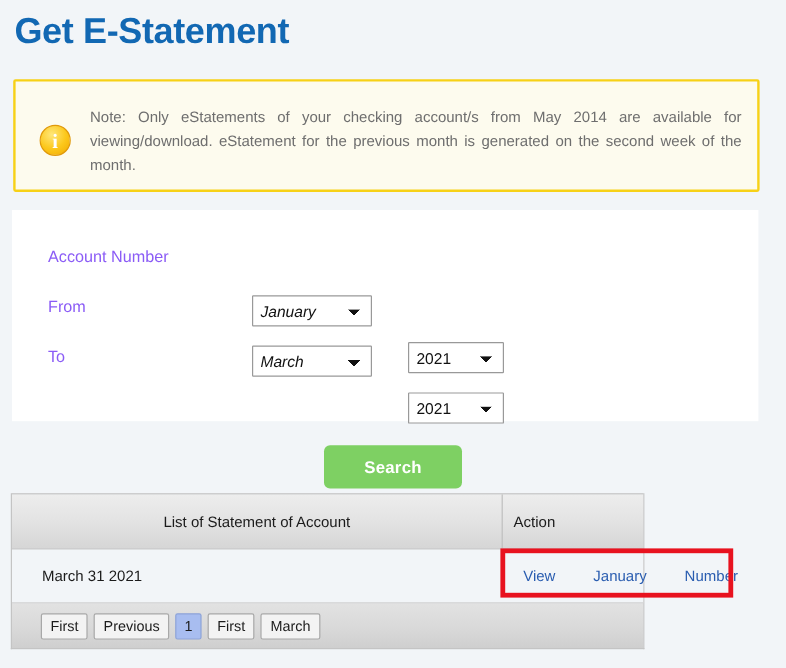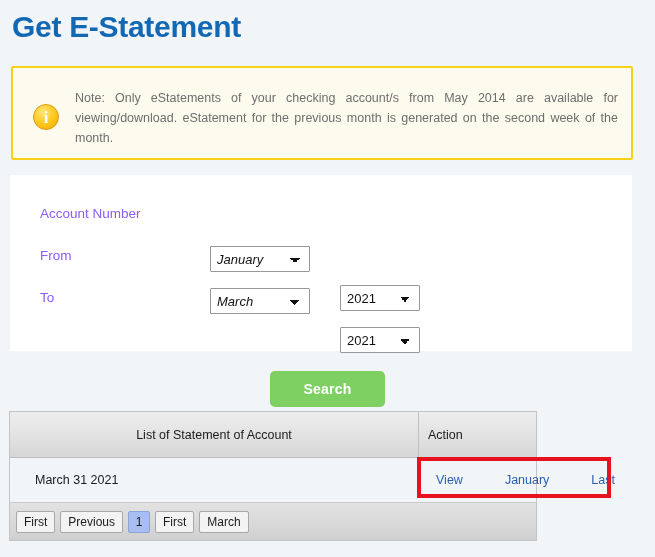--- a/index.html
+++ b/index.html
@@ -255,21 +255,21 @@
     z-index: 5;
   }
 
   
   .pagination-bar {
     position: relative;
     height: 37px;
     background: linear-gradient(to bottom, #e2e2e2 0%, #d8d8d8 60%, #cfcfcf 100%);
     display: flex;
     align-items: center;
-    padding-left: 6px;
+    padding-left: 24px;
     gap: 5px;
   }
   .page-btn {
     min-width: 36px;
     height: 22px;
     box-sizing: border-box;
     background: #f3f3f3;
     border: 1px solid #a8a8a8;
     border-radius: 2px;
     font-family: "Liberation Sans", sans-serif;
@@ -330,21 +330,21 @@
     <div class="th-statements">List of Statement of Account</div>
     <div class="th-divider"></div>
     <div class="th-action">Action</div>
   </div>
 
   <div class="table-row">
     <div class="td-date">March 31 2021</div>
     <div class="td-actions">
       <span class="action-link">View</span>
       <span class="action-link">January</span>
-      <span class="action-link">Last</span>
+      <span class="action-link">Number</span>
     </div>
   </div>
 
   <div class="annot-box"></div>
 
   <div class="pagination-bar">
     <div class="page-btn">First</div>
     <div class="page-btn">Previous</div>
     <div class="page-btn active">1</div>
     <div class="page-btn">First</div>

